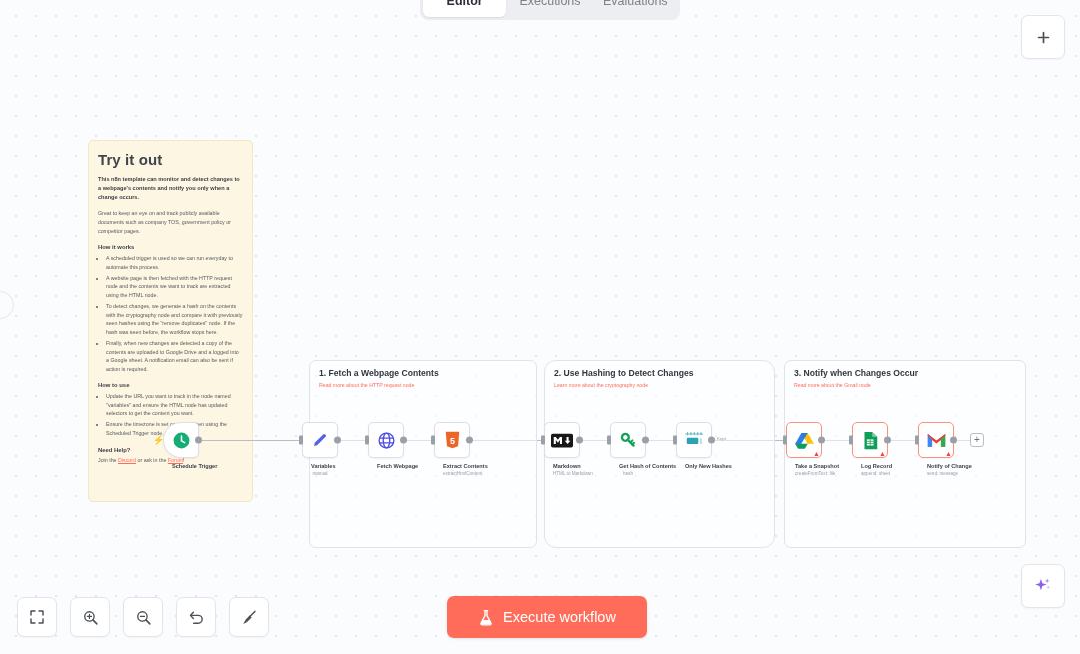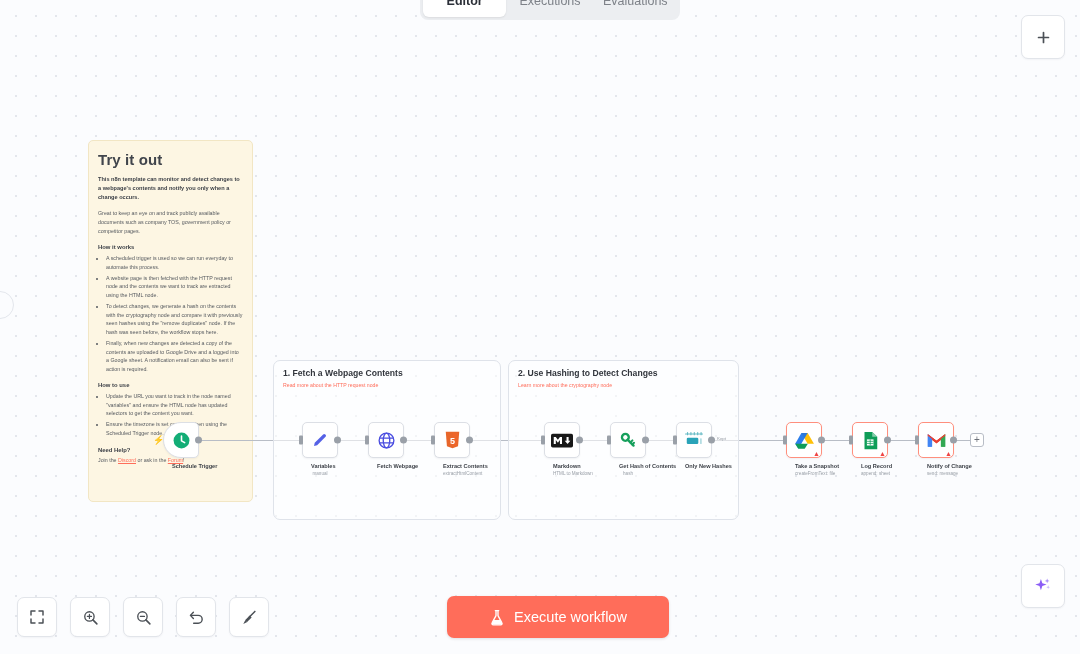--- a/index.html
+++ b/index.html
@@ -96,27 +96,28 @@
     margin: 0 0 9px 0; padding-left: 8px;
     font-size: 5.3px; line-height: 1.62; color: #55595f;
   }
   #sticky-note ul li { margin-bottom: 2.5px; }
   #sticky-note .help-line { font-size: 5.3px; color: #55595f; margin: 0; }
   #sticky-note .lnk { color: #ff6d5a; }
 
   
   .group-box {
     position: absolute;
-    top: 360px; height: 160px;
+    top: 360px; height: 188px;
     border: 1px solid #dfe3ea;
     border-radius: 7px;
     background: rgba(255,255,255,0.55);
+    margin-left: 36px;
   }
   #group-1 { left: 273px; width: 228px; }
-  #group-2 { left: 508px; width: 231px; }
+  #group-2 { left: 508px; width: 231px; border-radius: 12px; }
   #group-3 { left: 748px; width: 242px; }
   .group-title {
     position: absolute; left: 9px; top: 7px;
     font-size: 8.6px; font-weight: 600; color: #32363d;
   }
   .group-sub {
     position: absolute; left: 9px; top: 21px;
     font-size: 5.2px; color: #ff6d5a;
   }
 
@@ -184,21 +185,21 @@
     font-size: 10px; color: #6b7078; line-height: 1;
     cursor: pointer;
   }
 
   
   #bottom-toolbar { position: absolute; left: 17px; top: 597px; display: flex; gap: 13px; }
   #bottom-toolbar .sqbtn { position: relative; left: 0; top: 0; }
 
   #execute-workflow-button {
     position: absolute; left: 447px; top: 596px;
-    width: 222px; height: 42px;
+    width: 200px; height: 42px;
     background: #ff6d5a;
     border: none; border-radius: 7px;
     color: #fff; font-size: 14.5px; font-family: "Liberation Sans", sans-serif;
     display: flex; align-items: center; justify-content: center; gap: 9px;
     cursor: pointer;
     box-shadow: 0 1px 3px rgba(16,24,40,.12);
   }
 </style>
 </head>
 <body>
@@ -367,20 +368,24 @@
         <rect x="3.6" y="8" width="15" height="8.2" rx="1.6" fill="#2aa3b8"></rect>
         <path d="M22 9.5v6" stroke="#3fa9b6" stroke-width="1.5" stroke-linecap="round" opacity=".6"></path>
       </svg>
       <span class="port-dot"></span>
     </div>
     <div class="node-label">Only New Hashes</div>
     <div class="node-sub"></div>
   </div>
   <div class="out-tag" style="left:717px; top:436px;">Kept</div>
 
+  <div class="group-box" id="group-3">
+    <div class="group-title">3. Notify when Changes Occur</div>
+    <div class="group-sub">Read more about the Gmail node</div>
+  </div>
 
   <div class="node" style="left:786px; top:422px;">
     <div class="node-box err">
       <span class="port-in"></span>
       <svg width="19" height="17" viewBox="0 0 26 23">
         <path d="M8.7 1.2h8.6l8.6 14.9h-8.6z" fill="#ffc107"></path>
         <path d="M8.7 1.2 0.3 16.1 4.6 22.8 17.3 1.2z" fill="#1a73e8" opacity=".92"></path>
         <path d="M0.3 16.1h17.3l-4.3 6.7H4.6z" fill="#0f9d58"></path>
       </svg>
       <span class="warn-tri">▲</span>

